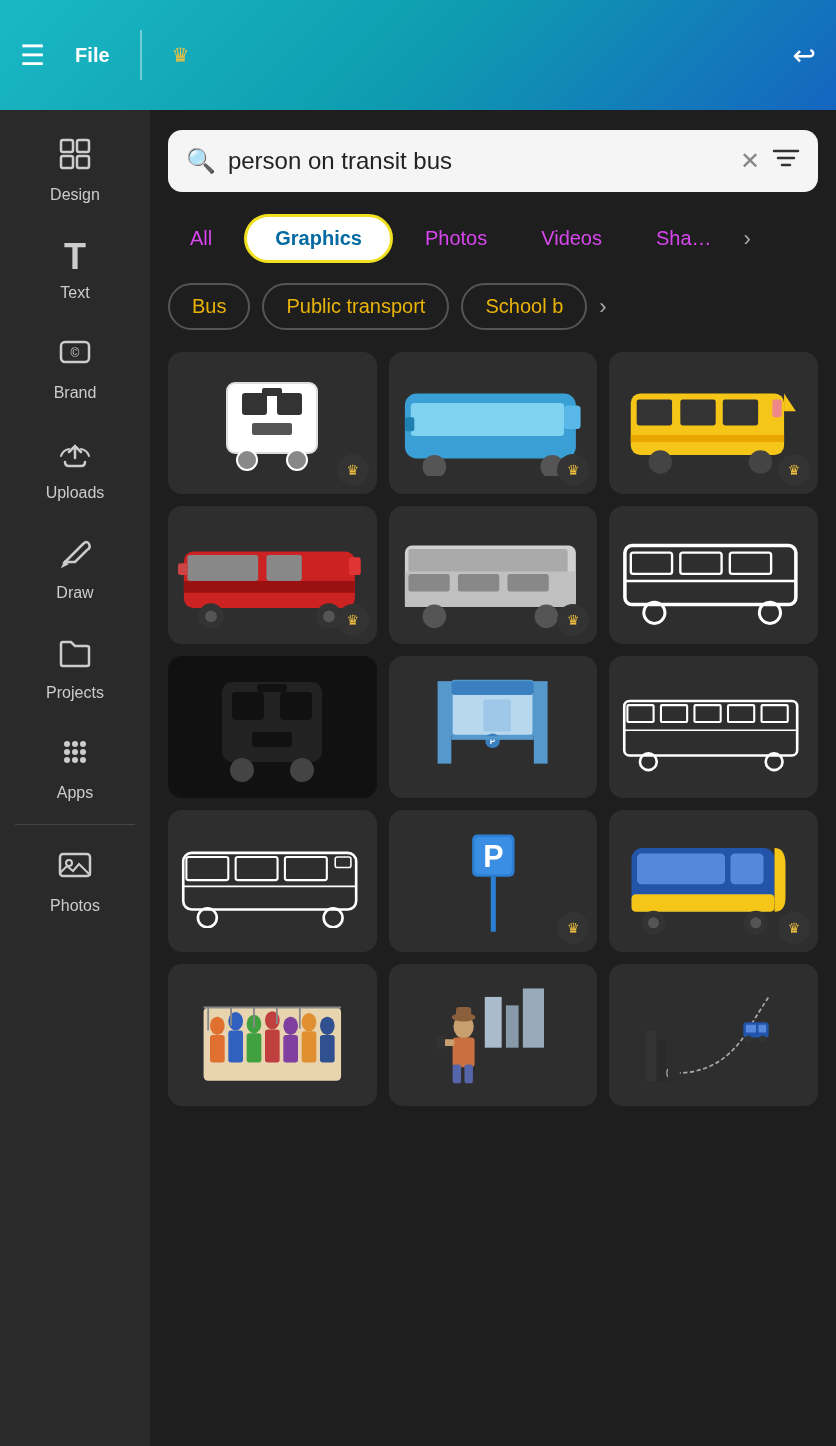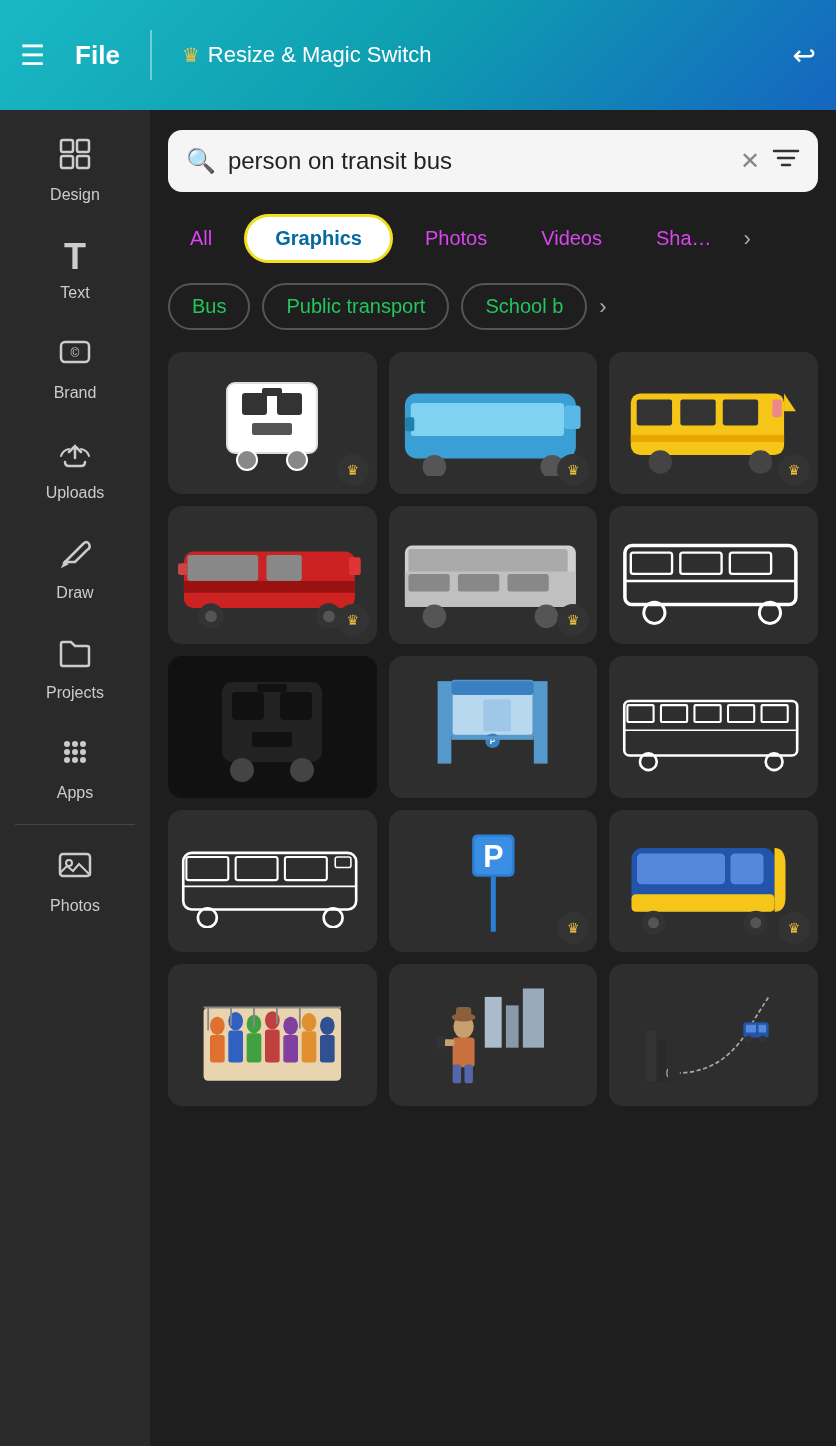--- a/index.html
+++ b/index.html
@@ -9,21 +9,21 @@
     .topbar {
       width: 100%;
       height: 110px;
       background: linear-gradient(135deg, #1ab8c4 0%, #0e9db0 50%, #1565c0 100%);
       display: flex;
       align-items: center;
       padding: 0 20px;
       gap: 20px;
     }
     .topbar-menu { color: white; font-size: 28px; cursor: pointer; }
-    .topbar-file { color: white; font-size: 26px; font-weight: 600; margin-left: 10px; text-align: right; }
+    .topbar-file { color: white; font-size: 20px; font-weight: 600; margin-left: 10px; text-align: right; }
     .topbar-divider { width: 2px; height: 50px; background: rgba(255,255,255,0.4); margin: 0 10px; }
     .topbar-resize {
       display: flex; align-items: center; gap: 8px;
       color: white; font-size: 22px; font-weight: 500;
     }
     .crown-icon { color: #f0c040; font-size: 20px; }
     .topbar-right { margin-left: auto; color: white; font-size: 28px; cursor: pointer; }
 
     
     .main-layout { display: flex; width: 100%; }
@@ -118,21 +118,21 @@
       display: flex;
       gap: 12px;
       margin-bottom: 22px;
       overflow: hidden;
       align-items: center;
     }
     .chip {
       padding: 10px 22px;
       border-radius: 30px;
       border: 2px solid #555;
-      color: #22c55e;
+      color: #eab308;
       font-size: 20px;
       cursor: pointer;
       white-space: nowrap;
       background: transparent;
     }
     .chip-more { color: #aaa; font-size: 22px; cursor: pointer; }
 
     
     .grid { display: grid; grid-template-columns: repeat(3, 1fr); gap: 12px; }
     .grid-item {
@@ -169,21 +169,20 @@
   </style>
 </head>
 <body>
 
 <div class="topbar">
   <span class="topbar-menu">☰</span>
   <span class="topbar-file">File</span>
   <div class="topbar-divider"></div>
   <div class="topbar-resize">
     <span class="crown-icon">♛</span>
-    <span>Resize &amp; Magic Switch</span>
   </div>
   <span class="topbar-right">↩</span>
 </div>
 
 <div class="main-layout">
 
   <nav class="sidebar">
 
     <div class="sidebar-item">
       <span class="icon">

